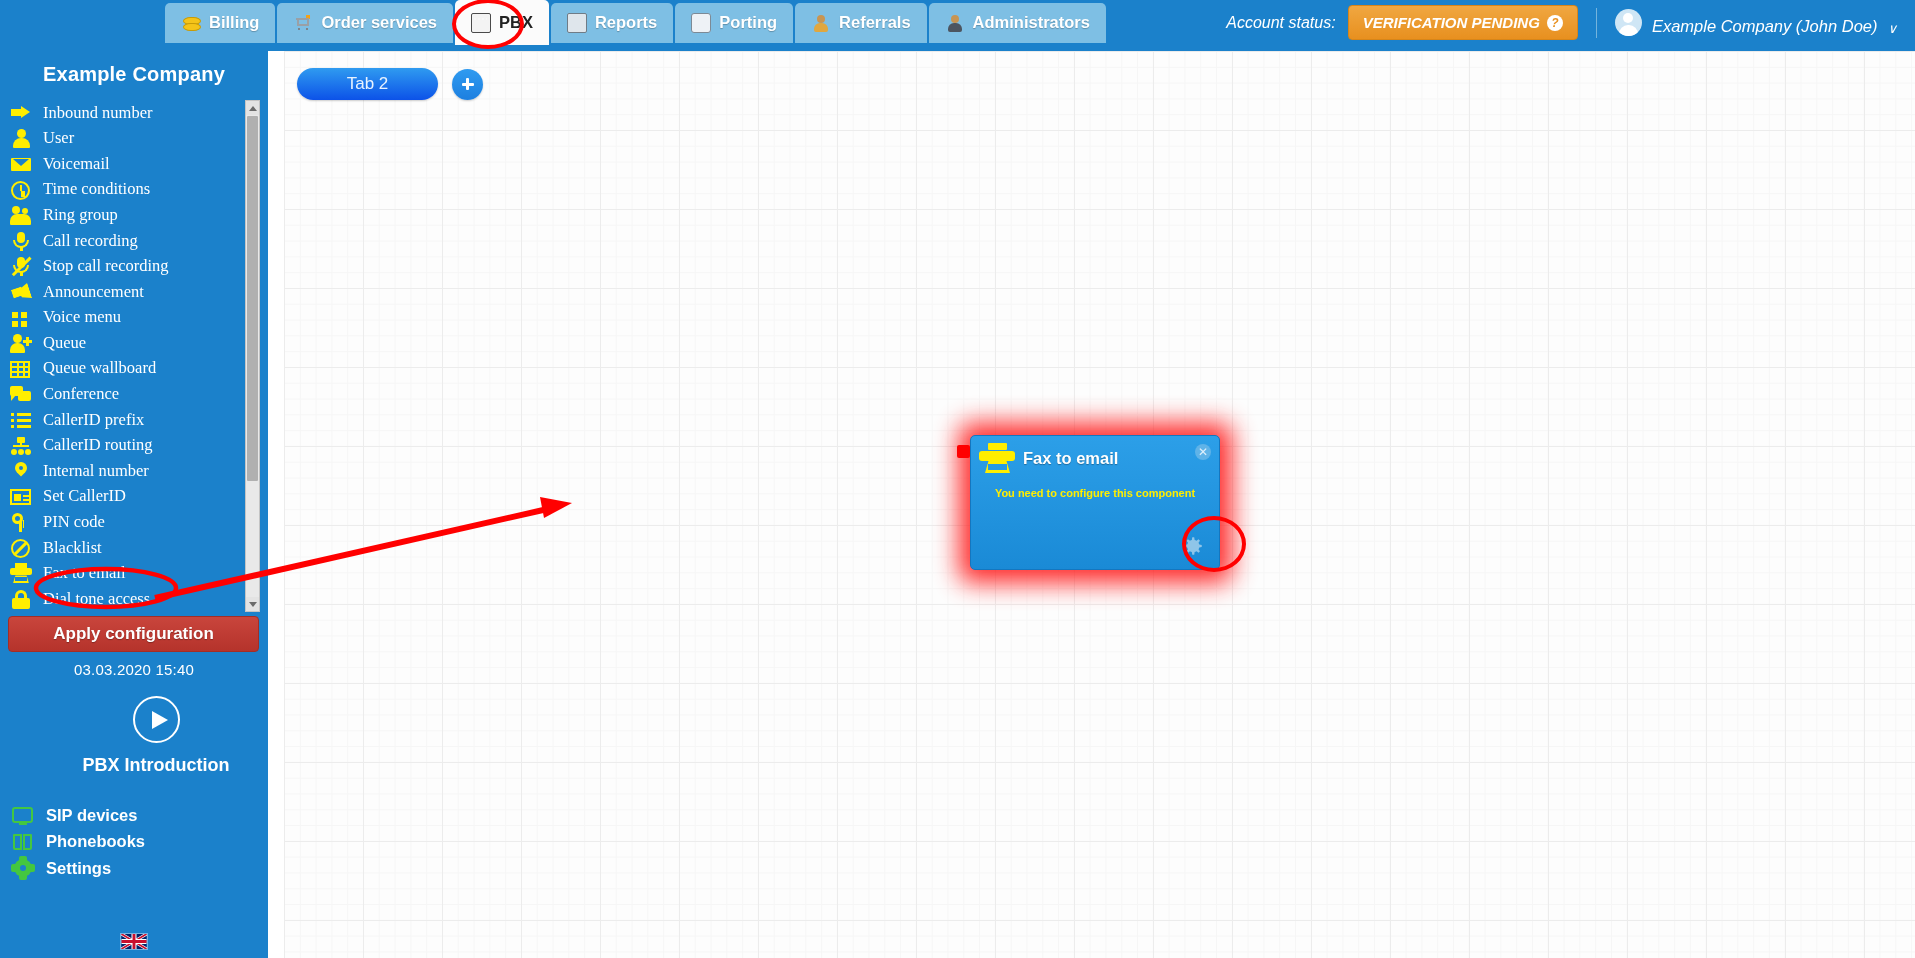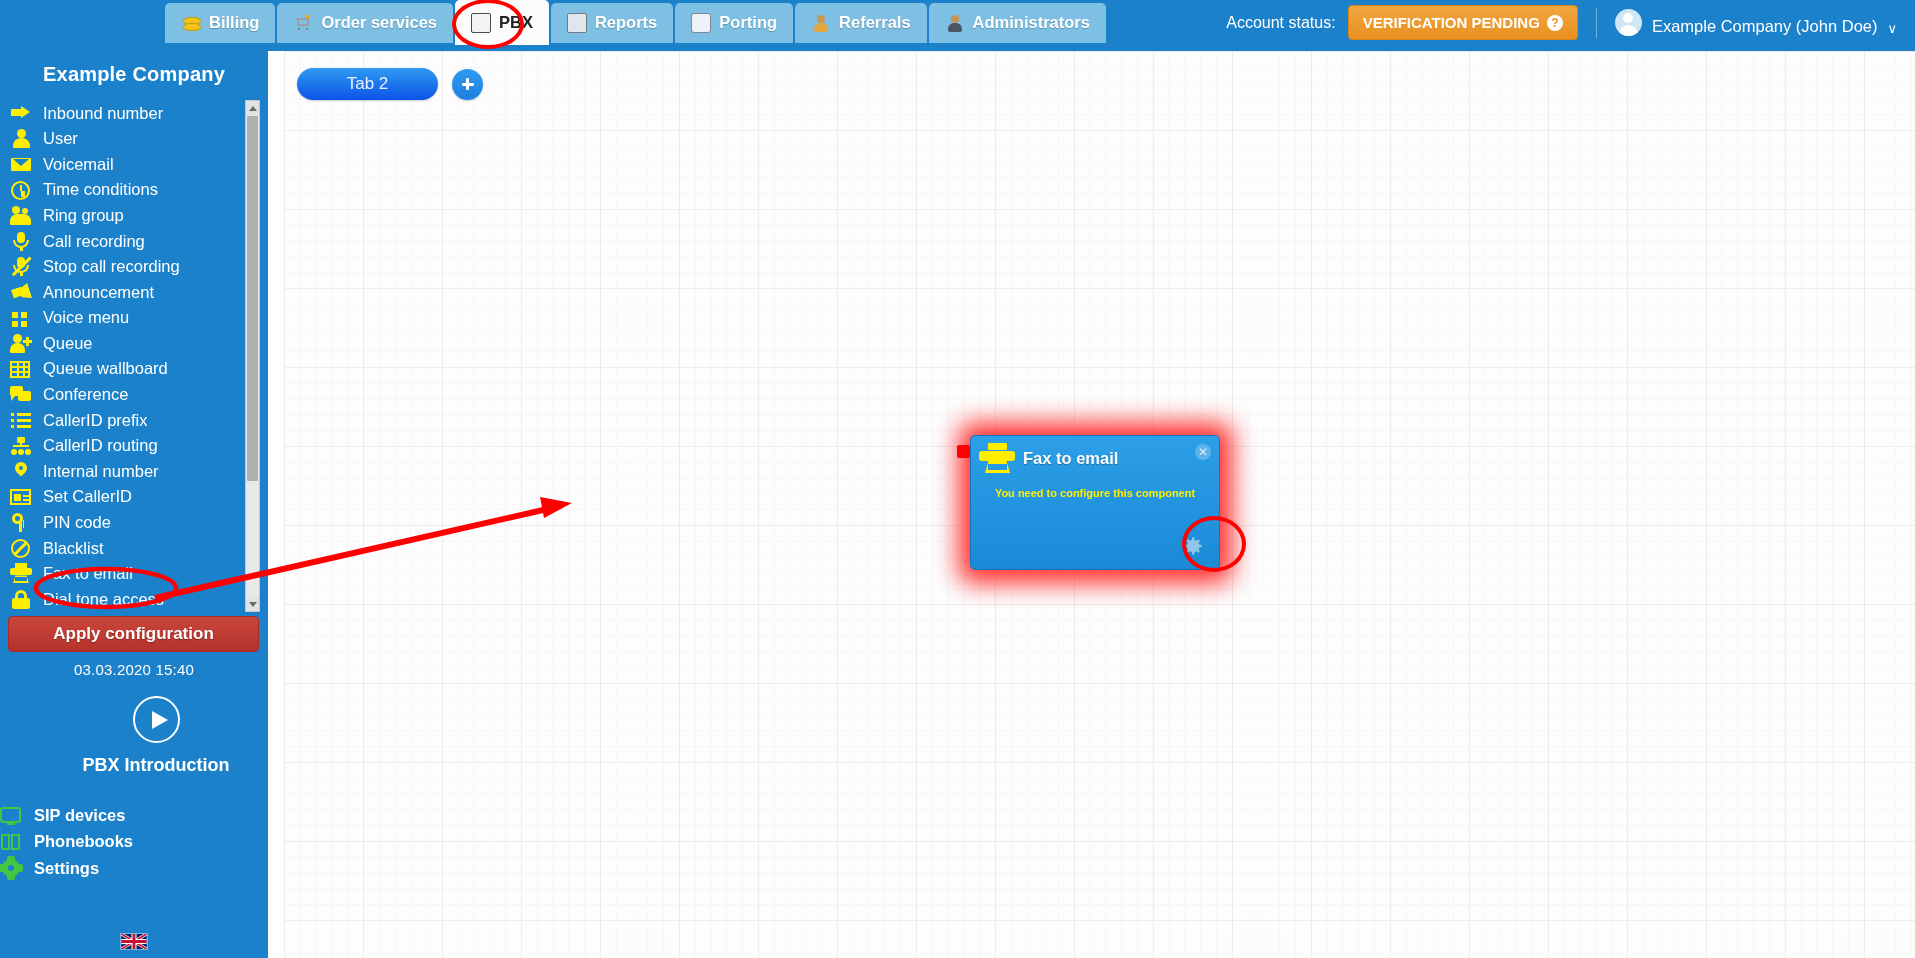--- a/index.html
+++ b/index.html
@@ -135,20 +135,21 @@
     z-index: 40;
   }
 
   
   #topbar-right {
     margin-left: auto;
     display: flex; align-items: center;
     height: 45px;
     padding-right: 18px;
     gap: 0px;
+    font-style: italic;
   }
   #acct-label {
     color: #ffffff; font-size: 16px; margin-right: 12px; white-space: nowrap;
   }
   #status-badge {
     background: linear-gradient(#f0a741,#e8901f);
     color: #ffffff;
     font-size: 15px; font-weight: bold;
     padding: 8px 14px;
     border-radius: 4px;
@@ -200,20 +201,21 @@
   }
   #menu-scroll-wrap {
     position: relative;
     margin: 0 8px 0 10px;
     height: 512px;
   }
   #menu-list {
     height: 512px;
     overflow: hidden;
     padding-right: 28px;
+    font-family: Liberation Serif, serif;
   }
   .menu-item {
     display: flex; align-items: center;
     gap: 11px;
     height: 25.6px;
     font-size: 16.5px;
     cursor: pointer;
     color: #ffffff;
     white-space: nowrap;
   }
@@ -534,21 +536,21 @@
     content: ""; position: absolute; left: 17px; top: 13px;
     width: 0; height: 0;
     border-left: 16px solid #ffffff;
     border-top: 9.5px solid transparent;
     border-bottom: 9.5px solid transparent;
   }
   #intro-label {
     margin-top: 12px;
     font-size: 18px; font-weight: bold; color: #ffffff;
   }
-  #bottom-links { margin-top: 26px; }
+  #bottom-links { margin-top: 26px; padding-left: 12px; }
   .bottom-item {
     display: flex; align-items: center; gap: 12px;
     height: 26.5px; font-size: 16.5px; font-weight: bold;
     color: #ffffff; cursor: pointer;
   }
   #flag-wrap {
     position: absolute; left: 0; right: 0; bottom: 8px;
     display: flex; justify-content: center;
   }
   #uk-flag {

